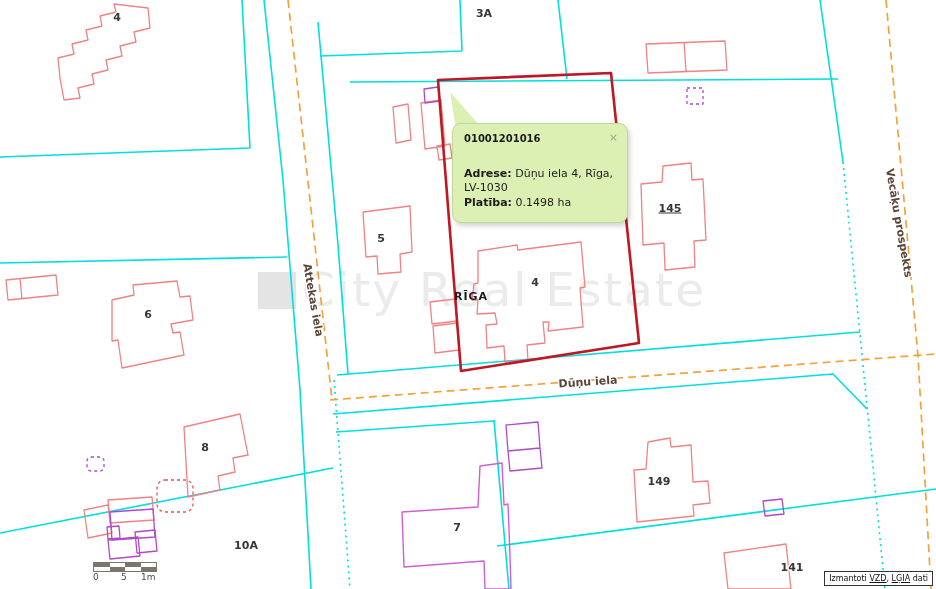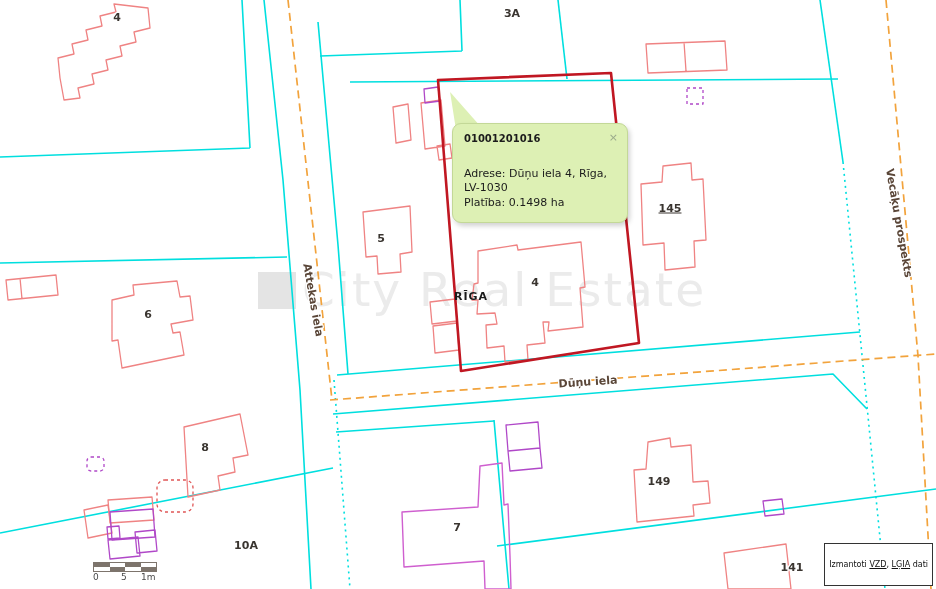--- a/index.html
+++ b/index.html
@@ -46,35 +46,35 @@
     position:absolute;left:444px;top:92px;width:38px;height:34px;z-index:4;
     background:#ddf0b4;
     clip-path:polygon(16% 0%, 30% 100%, 95% 100%);
   }
   .popup-title{font-size:10px;font-weight:bold;margin-bottom:23px;}
   .popup-close{
     position:absolute;right:9px;top:8px;font-size:11px;color:#9aa98b;
     cursor:pointer;line-height:1;
   }
   .popup-row{font-size:11px;line-height:1.3;}
-  .popup-row b{font-weight:normal;}
+  .popup-row b{font-weight:bold;}
   
   .scalebar{position:absolute;left:93px;top:562px;z-index:6;width:84px;}
   .scalebar-bar{
     width:62px;height:8px;border:1px solid #7d746c;
     display:grid;grid-template-columns:repeat(4,1fr);grid-template-rows:1fr 1fr;
   }
   .sc-d{background:#7d746c;} .sc-l{background:#ffffff;}
   .scalebar-ticks{position:relative;height:11px;font-size:9px;color:#4a4a4a;}
   .scalebar-ticks span{position:absolute;top:0;}
   .tick0{left:0px;} .tick5{left:28px;} .tick10{left:48px;}
   
   .attribution{
     position:absolute;right:3px;bottom:3px;z-index:6;
-    background:#ffffff;border:1px solid #333;padding:16px 4px;
+    background:#ffffff;border:1px solid #333;padding:2px 4px;
     font-size:8px;color:#111;white-space:nowrap;
   }
   .attribution .link{text-decoration:underline;cursor:pointer;}
 </style>
 </head>
 <body>
 
 <div class="stage">
 
   <div class="watermark-block"></div>
@@ -136,21 +136,21 @@
       <path d="M108,540 L138,537 L140,556 L110,559 Z M135,532 L155,530 L157,551 L137,553 Z"></path>
       <rect x="87" y="457" width="17" height="14" rx="4" stroke-dasharray="3,3"></rect>
     </g>
 
     <path d="M480,466 L502,463 L504,505 L508,504 L510,556 L511,589 L485,589 L484,561 L404,567 L402,512 L478,507 Z" fill="none" stroke="#cf5fcf" stroke-width="1.4" stroke-linejoin="round"></path>
 
     <path d="M438,80 L611,73 L639,343 L461,371 Z" fill="none" stroke="#c01722" stroke-width="2.6" stroke-linejoin="round"></path>
   </svg>
 
   <div class="maplabel" style="left:117px;top:17px;">4</div>
-  <div class="maplabel" style="left:512px;top:13px;">3A</div>
+  <div class="maplabel" style="left:484px;top:13px;">3A</div>
   <div class="maplabel" style="left:670px;top:208px;text-decoration:underline;">145</div>
   <div class="maplabel" style="left:381px;top:238px;">5</div>
   <div class="maplabel" style="left:148px;top:314px;">6</div>
   <div class="maplabel" style="left:535px;top:282px;">4</div>
   <div class="maplabel" style="left:205px;top:447px;">8</div>
   <div class="maplabel" style="left:246px;top:545px;text-align:center;">10A</div>
   <div class="maplabel" style="left:457px;top:527px;">7</div>
   <div class="maplabel" style="left:659px;top:481px;">149</div>
   <div class="maplabel" style="left:792px;top:567px;">141</div>
 

